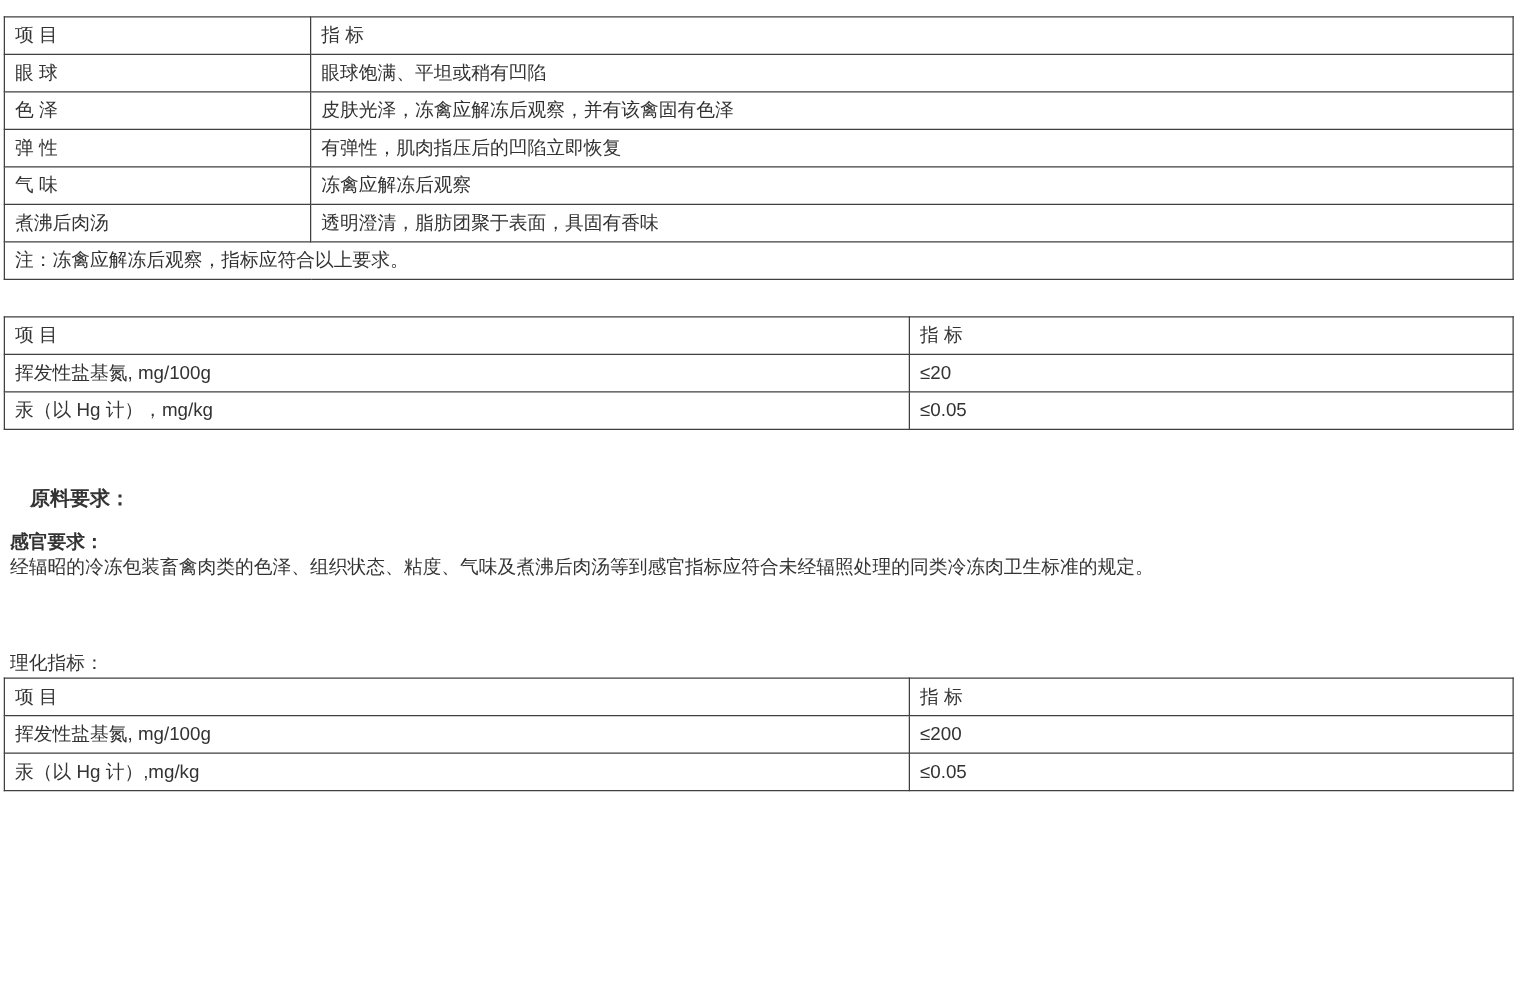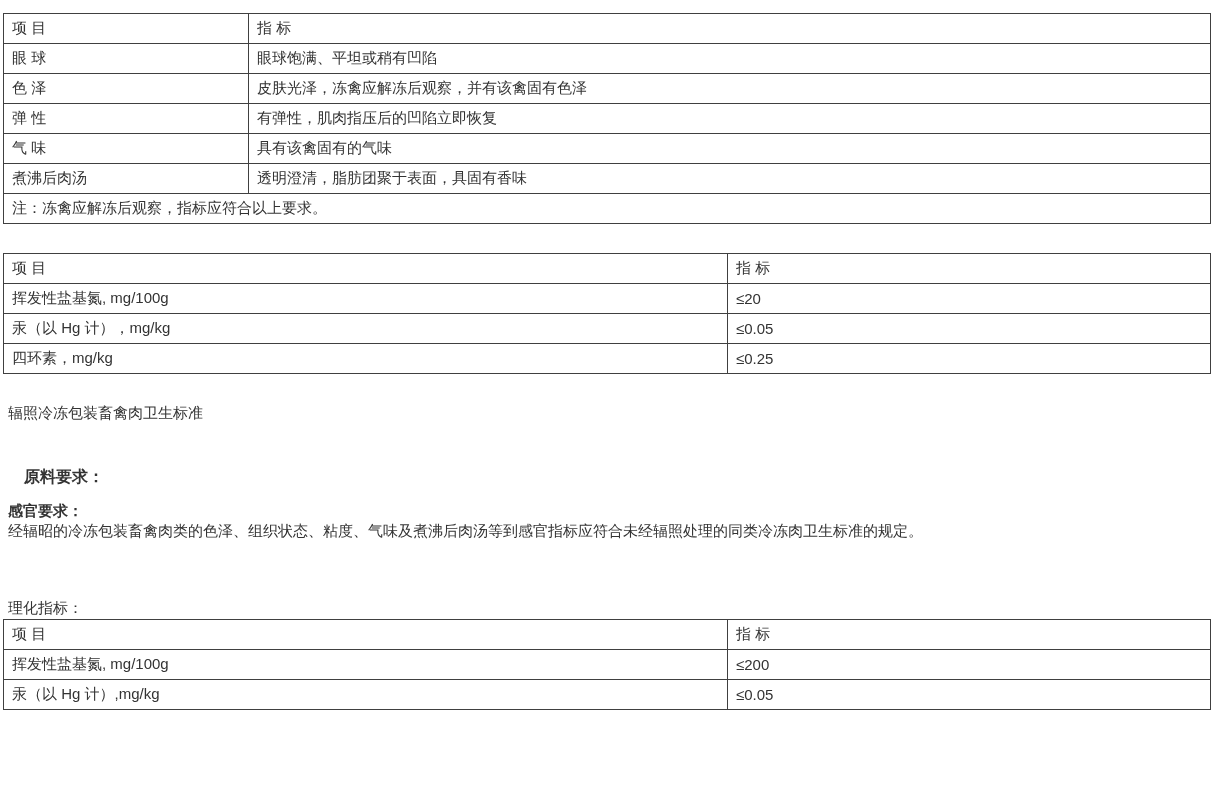--- a/index.html
+++ b/index.html
@@ -85,21 +85,21 @@
     <tr>
       <td class="col-item">色 泽</td>
       <td>皮肤光泽，冻禽应解冻后观察，并有该禽固有色泽</td>
     </tr>
     <tr>
       <td class="col-item">弹 性</td>
       <td>有弹性，肌肉指压后的凹陷立即恢复</td>
     </tr>
     <tr>
       <td class="col-item">气 味</td>
-      <td>具有该禽固有的气味</td>
+      <td>冻禽应解冻后观察</td>
     </tr>
     <tr>
       <td class="col-item">煮沸后肉汤</td>
       <td>透明澄清，脂肪团聚于表面，具固有香味</td>
     </tr>
     <tr>
       <td colspan="2">注：冻禽应解冻后观察，指标应符合以上要求。</td>
     </tr>
   </tbody>
     </table>
@@ -111,28 +111,23 @@
       <td>指 标</td>
     </tr>
     <tr>
       <td class="col-item">挥发性盐基氮, mg/100g</td>
       <td>≤20</td>
     </tr>
     <tr>
       <td class="col-item">汞（以 Hg 计），mg/kg</td>
       <td>≤0.05</td>
     </tr>
-    <tr>
-      <td class="col-item">四环素，mg/kg</td>
-      <td>≤0.25</td>
-    </tr>
   </tbody>
     </table>
 
-  <div class="std-title">辐照冷冻包装畜禽肉卫生标准</div>
 
   <div class="h-raw">原料要求：</div>
 
   <div class="h-sensory">感官要求：</div>
   <div class="p-sensory">经辐昭的冷冻包装畜禽肉类的色泽、组织状态、粘度、气味及煮沸后肉汤等到感官指标应符合未经辐照处理的同类冷冻肉卫生标准的规定。</div>
 
   <div class="p-physchem">理化指标：</div>
 
   <table class="spec t3">
     <tbody>

